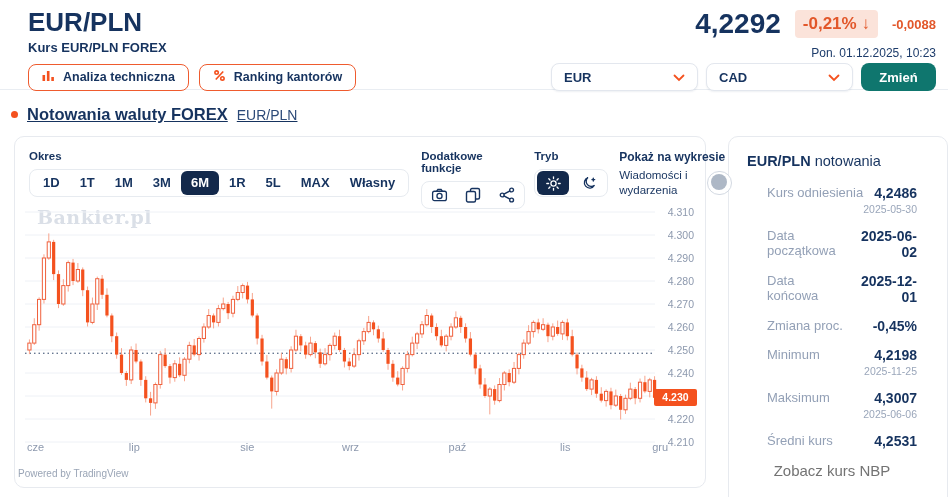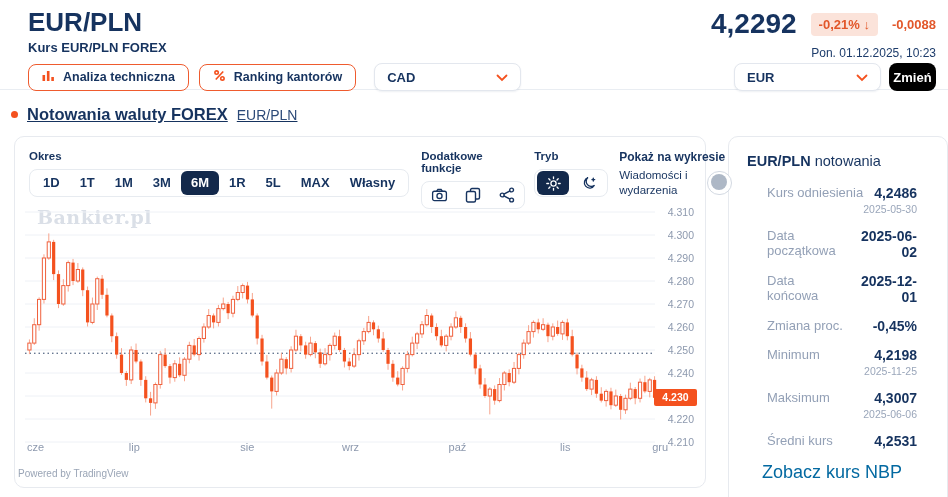--- a/index.html
+++ b/index.html
@@ -7,33 +7,33 @@
         font-family:"Liberation Sans",sans-serif;color:#16335f;}
 
   
   .header{height:90px;border-bottom:1px solid #e9edf2;padding:7px 12px 0 28px;box-sizing:border-box;}
   .h-row1{display:flex;justify-content:space-between;align-items:flex-start;}
   .h-title{font-size:26px;font-weight:bold;line-height:30px;}
   .h-sub{font-size:13px;font-weight:bold;margin-top:3px;}
   .h-price-wrap{text-align:right;padding-top:2px;}
   .h-price-row{display:flex;align-items:center;gap:14px;justify-content:flex-end;}
   .h-price{font-size:28px;font-weight:bold;line-height:30px;}
-  .h-badge{background:#fbe3da;color:#e2572a;font-weight:bold;font-size:13px;padding:4px 8px;border-radius:4px;}
+  .h-badge{background:#fbe3da;color:#e2572a;font-weight:bold;font-size:17px;padding:4px 8px;border-radius:4px;}
   .h-delta{color:#e2572a;font-weight:bold;font-size:13px;}
   .h-date{font-size:12px;margin-top:7px;color:#1d3c6b;}
   .h-row2{display:flex;align-items:center;margin-top:3px;}
   .btn-outline{display:flex;align-items:center;gap:8px;border:1.5px solid #ef5b2e;border-radius:8px;
      padding:0 13px;font-size:12.5px;font-weight:bold;height:27px;box-sizing:border-box;background:#fff;
      margin-right:10px;cursor:pointer;color:#16335f;text-align:center;}
   .select{width:147px;height:28px;border:1px solid #e3e7ee;border-radius:8px;display:flex;align-items:center;
      justify-content:space-between;padding:0 12px;font-size:13px;font-weight:bold;box-sizing:border-box;
      box-shadow:0 1px 2px rgba(20,40,80,.07);cursor:pointer;background:#fff;}
   .sel-eur{margin-left:auto;}
   .sel-cad{margin-left:8px;}
-  .btn-navy{width:47px;height:28px;background:#000000;color:#fff;border-radius:8px;font-size:13px;font-weight:bold;
+  .btn-navy{width:75px;height:28px;background:#0f766e;color:#fff;border-radius:8px;font-size:13px;font-weight:bold;
      display:flex;align-items:center;justify-content:center;margin-left:8px;cursor:pointer;}
 
   
   .section-row{display:flex;align-items:center;gap:9px;padding:15px 0 12px 11px;text-decoration:underline;}
   .dot{width:7px;height:7px;border-radius:50%;background:#f4511e;}
   .section-bold{font-size:16.5px;font-weight:800;}
   .section-pair{font-size:14px;color:#2c4a78;}
 
   
   .main{display:flex;padding-left:14px;gap:22px;}
@@ -68,21 +68,21 @@
   .sidebar{width:240px;height:375px;border:1px solid #e7eaef;border-radius:10px;box-sizing:border-box;
      padding:16px 30px 0 18px;background:#fff;}
   .sb-title{font-size:14.5px;margin-bottom:16px;}
   .sb-title b{font-weight:800;}
   .sb-row{display:flex;justify-content:space-between;margin-bottom:13px;align-items:flex-start;margin-left:20px;}
   .sb-label{font-size:13px;color:#93a0b6;}
   .sb-right{text-align:right;}
   .sb-value{font-size:14px;font-weight:bold;color:#16335f;display:block;}
   .sb-sub{display:block;font-size:10.5px;color:#9aa6ba;margin-top:2px;}
   .sb-links{margin-top:6px;}
-  .sb-link{text-align:center;color:#0369a1;font-size:18px;margin-bottom:16px;cursor:pointer;}
+  .sb-link{text-align:center;color:#737373;font-size:15px;margin-bottom:16px;cursor:pointer;}
 </style>
 </head>
 <body>
 
 <div class="page">
 
   <div class="header">
     <div class="h-row1">
       <div>
         <div class="h-title">EUR/PLN</div>
@@ -113,30 +113,30 @@
       <div class="btn-outline">
         <span>
           <svg width="13" height="13" viewBox="0 0 13 13" fill="none" stroke="#f4511e" stroke-width="1.6">
               <line x1="2.8" y1="10.5" x2="10.2" y2="2.5"></line>
               <circle cx="3.6" cy="3.6" r="1.7"></circle>
               <circle cx="9.4" cy="9.4" r="1.7"></circle>
             </svg>
         </span>
         <span>Ranking kantorów</span>
       </div>
-      <div class="select sel-cad">
-        <span>CAD</span>
+      <div class="select sel-eur">
+        <span>EUR</span>
         <span>
           <svg width="12" height="8" viewBox="0 0 12 8" fill="none" stroke="#f4511e" stroke-width="1.8" stroke-linecap="round">
               <polyline points="1.5,1.5 6,6 10.5,1.5"></polyline>
             </svg>
         </span>
       </div>
-      <div class="select sel-eur">
-        <span>EUR</span>
+      <div class="select sel-cad">
+        <span>CAD</span>
         <span>
           <svg width="12" height="8" viewBox="0 0 12 8" fill="none" stroke="#f4511e" stroke-width="1.8" stroke-linecap="round">
               <polyline points="1.5,1.5 6,6 10.5,1.5"></polyline>
             </svg>
         </span>
       </div>
       <div class="btn-navy">Zmień</div>
     </div>
   </div>
 

